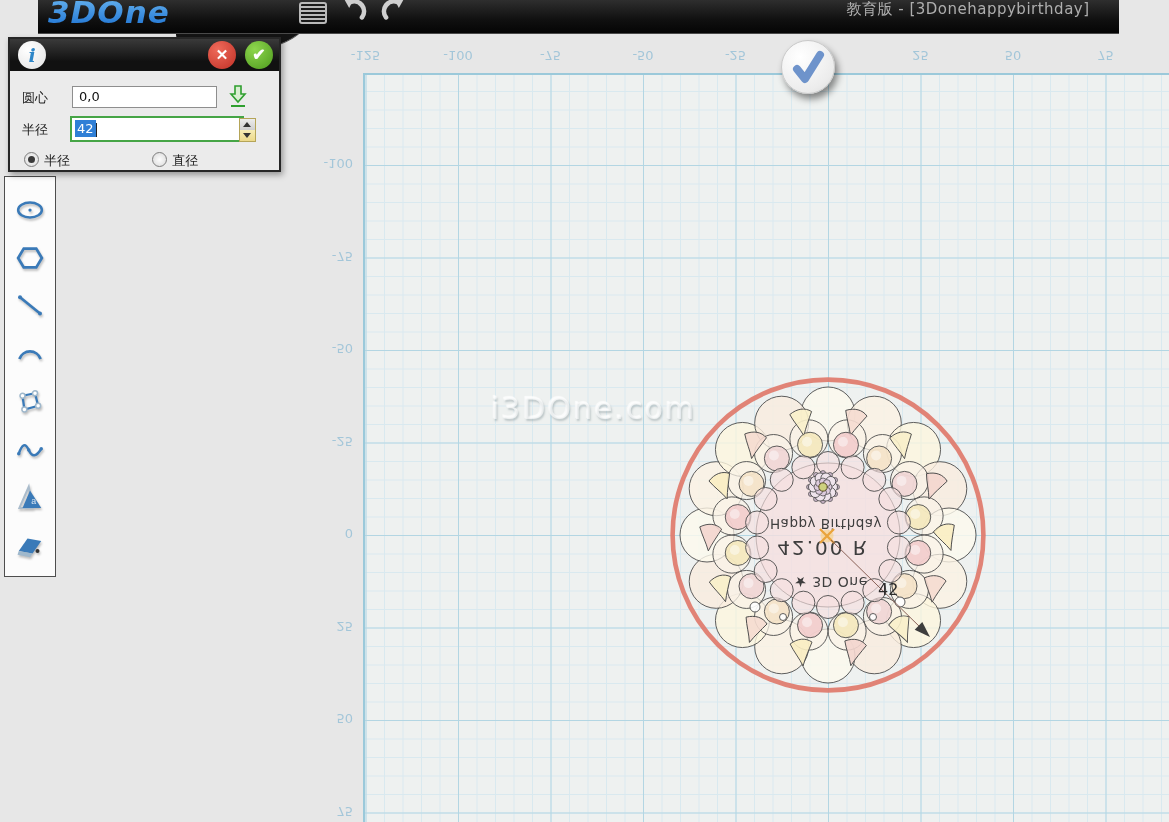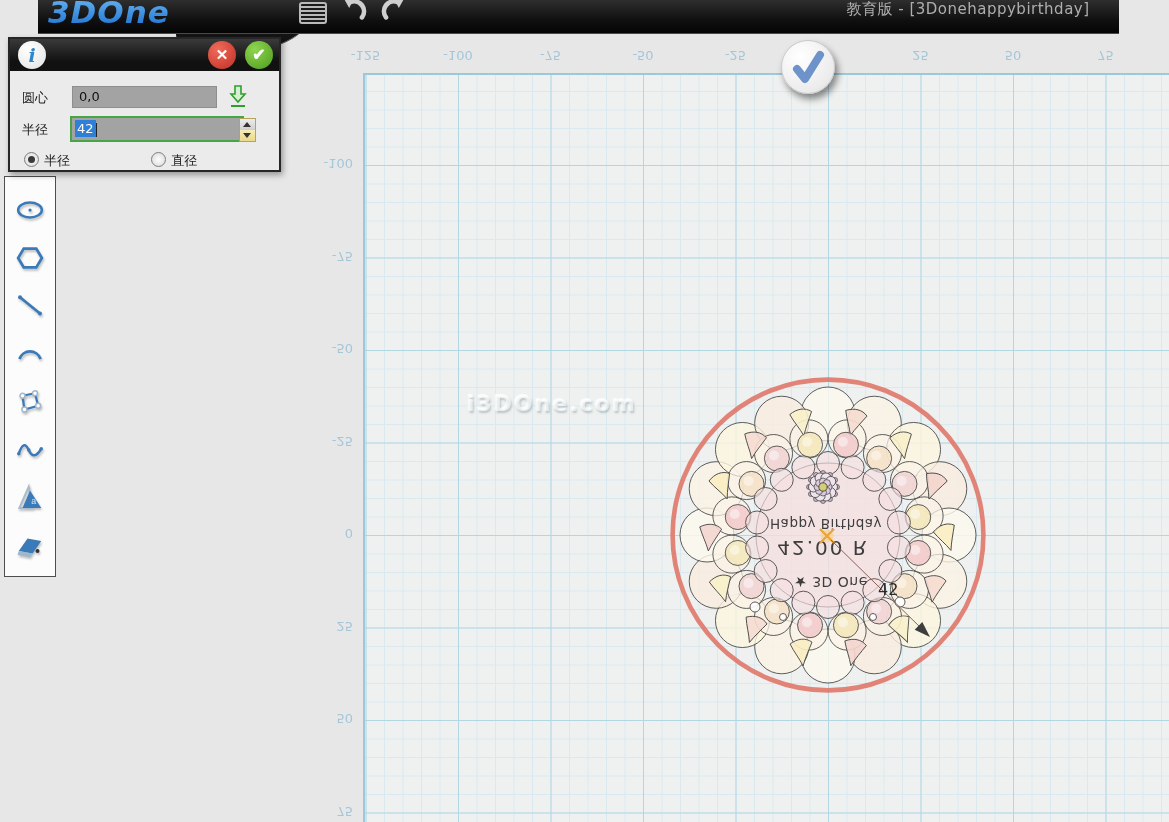--- a/index.html
+++ b/index.html
@@ -32,21 +32,21 @@
   .canvas{position:absolute;left:363px;top:73px;right:0;bottom:0;z-index:1;
     border-left:2px solid #9bc9da;border-top:2px solid #9bc9da;
     background-color:#eef1f0;
     background-image:
       linear-gradient(to right,#b3d6e3 1px,transparent 1px),
       linear-gradient(to bottom,#b3d6e3 1px,transparent 1px),
       linear-gradient(to right,#d9e9ef 1px,transparent 1px),
       linear-gradient(to bottom,#d9e9ef 1px,transparent 1px);
     background-size:92.5px 92.5px,92.5px 92.5px,18.5px 18.5px,18.5px 18.5px;
     background-position:0.5px 90px,0.5px 90px,0.5px 16px,0.5px 16px;}
-  .watermark{position:absolute;left:467px;top:391px;font-size:22px;font-weight:bold;
+  .watermark{position:absolute;left:491px;top:391px;font-size:30px;font-weight:normal;
      letter-spacing:2px;color:rgba(255,255,255,0.62);z-index:2;
      text-shadow:1px 2px 2px rgba(140,155,160,0.5),-1px -1px 1px rgba(255,255,255,0.8);}
   #drawingSvg{position:absolute;left:363px;top:73px;width:806px;height:749px;z-index:2;}
 
   
   .check-fab{position:absolute;left:781px;top:40px;width:52px;height:52px;border-radius:50%;
      background:radial-gradient(circle at 35% 30%,#ffffff,#ececec 70%,#d8d8d8);
      border:1px solid #c9c9c9;box-shadow:3px 5px 7px rgba(0,0,0,0.45);z-index:6;cursor:pointer;}
 
   
@@ -54,36 +54,36 @@
      border:2px solid #262626;z-index:10;box-shadow:2px 3px 6px rgba(0,0,0,0.35);}
   .dlg-title{position:absolute;left:0;top:0;right:0;height:32px;
      background:linear-gradient(#3a3a3a,#111 70%);}
   .icon-circle{position:absolute;width:28px;height:28px;border-radius:50%;top:2px;
      text-align:center;line-height:28px;font-weight:bold;cursor:pointer;border:none;padding:0;}
   .info{left:8px;background:radial-gradient(circle at 35% 30%,#fff,#e2e2e2);color:#2e86c8;
         font-family:"DejaVu Serif","Liberation Serif",serif;font-style:italic;font-size:19px;}
   .close{left:198px;background:radial-gradient(circle at 35% 30%,#ef6a5a,#c03026);color:#fff;font-size:15px;}
   .confirm{left:235px;background:radial-gradient(circle at 35% 30%,#8ed64e,#4d9a1d);color:#fff;font-size:16px;}
   .dlg-label{position:absolute;font-size:13px;color:#1c1c1c;}
-  .field{position:absolute;background:#a3a3a3;border:1px solid #8e8e8e;font-size:13px;color:#111;
+  .field{position:absolute;background:#ffffff;border:1px solid #8e8e8e;font-size:13px;color:#111;
          padding:0 0 0 6px;line-height:20px;}
   .field.center{left:62px;top:47px;width:137px;height:20px;}
   .field.radius{left:60px;top:77px;width:167px;height:22px;border:2px solid #46a546;padding-left:3px;line-height:22px;}
   .sel{background:#2f7fd6;color:#fff;padding:1px 2px;}
   .caret{display:inline-block;width:1px;height:14px;background:#222;vertical-align:middle;}
   .spinner{position:absolute;left:229px;top:79px;width:15px;height:22px;border:1px solid #b5a558;z-index:2;}
   .spin{width:15px;height:11px;border:none;padding:0;cursor:pointer;position:relative;display:block;}
   .spin.up{background:linear-gradient(#ececec,#cfcfcf);}
   .spin.down{background:linear-gradient(#f6ecb6,#ecd98a);}
   .tri-up{width:0;height:0;border-left:4px solid transparent;border-right:4px solid transparent;
           border-bottom:5px solid #333;position:absolute;left:3px;top:3px;}
   .tri-down{width:0;height:0;border-left:4px solid transparent;border-right:4px solid transparent;
           border-top:5px solid #333;position:absolute;left:3px;top:3px;}
   .pick-btn{position:absolute;left:218px;top:45px;width:20px;height:24px;background:none;border:none;cursor:pointer;padding:0;}
-  .radio-row{position:absolute;top:113px;left:0;width:100%;font-size:13px;color:#1c1c1c;font-family:Liberation Serif, serif;}
+  .radio-row{position:absolute;top:113px;left:0;width:100%;font-size:13px;color:#1c1c1c;}
   .radio{display:inline-block;width:13px;height:13px;border-radius:50%;border:1px solid #7e7e7e;
          background:radial-gradient(#fdfdfd,#d8d8d8);vertical-align:-2px;position:relative;cursor:pointer;}
   .radio.on::after{content:"";position:absolute;left:3px;top:3px;width:7px;height:7px;border-radius:50%;background:#3a3a3a;}
   .r1{margin-left:14px;} .r2{margin-left:78px;}
   .radio-label{margin-left:5px;}
 
   
   .toolpanel{position:absolute;left:4px;top:176px;width:52px;height:401px;background:#fcfcfc;
      border:1px solid #4e4e4e;z-index:9;display:flex;flex-direction:column;align-items:center;
      padding-top:18px;gap:18px;box-sizing:border-box;}

